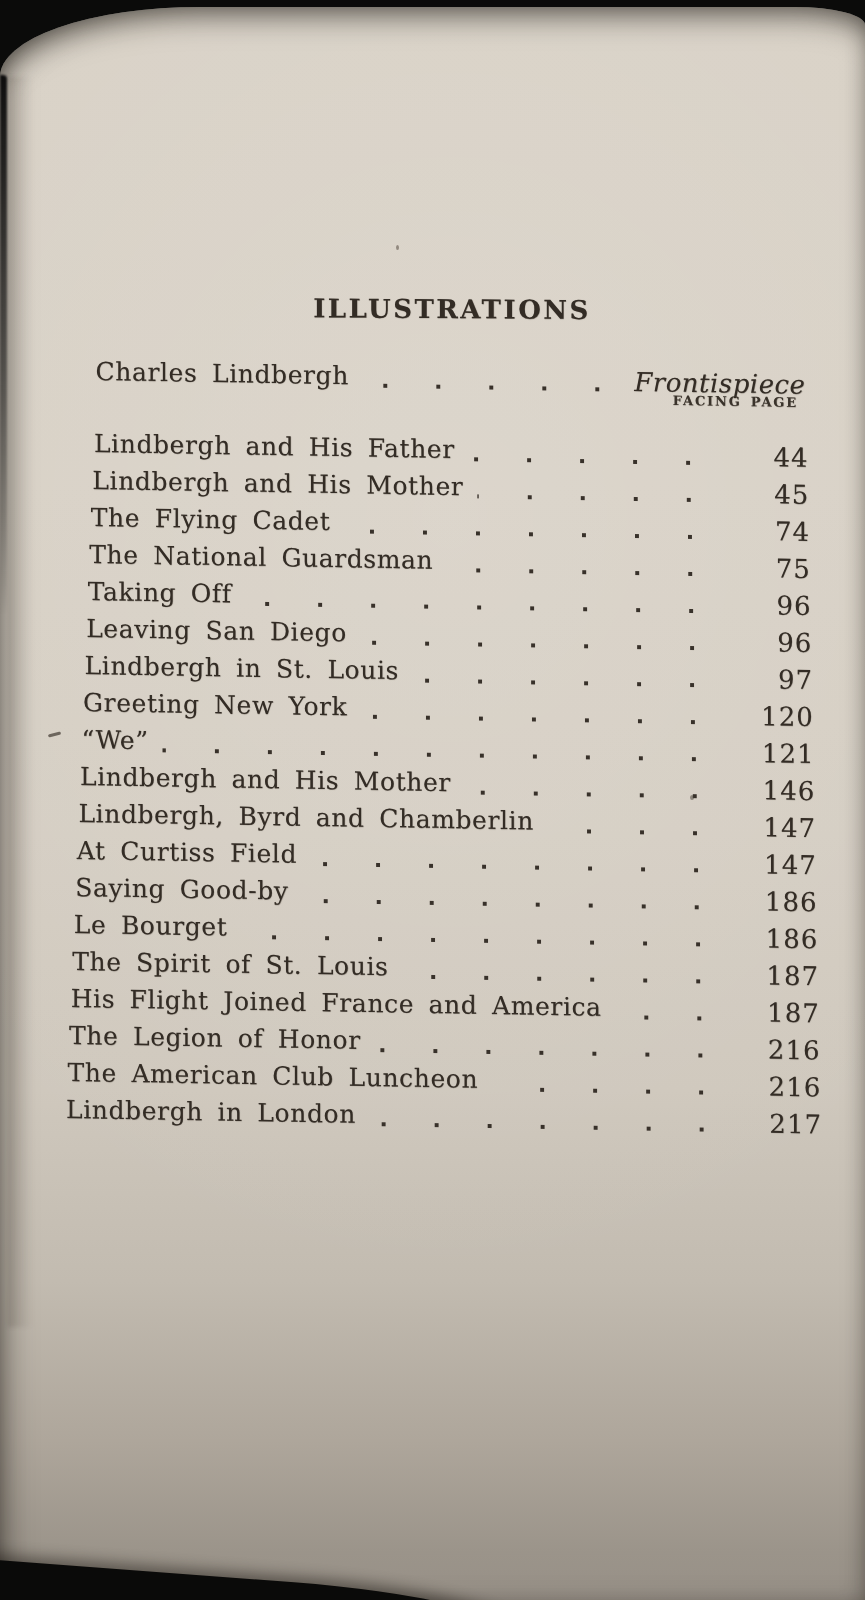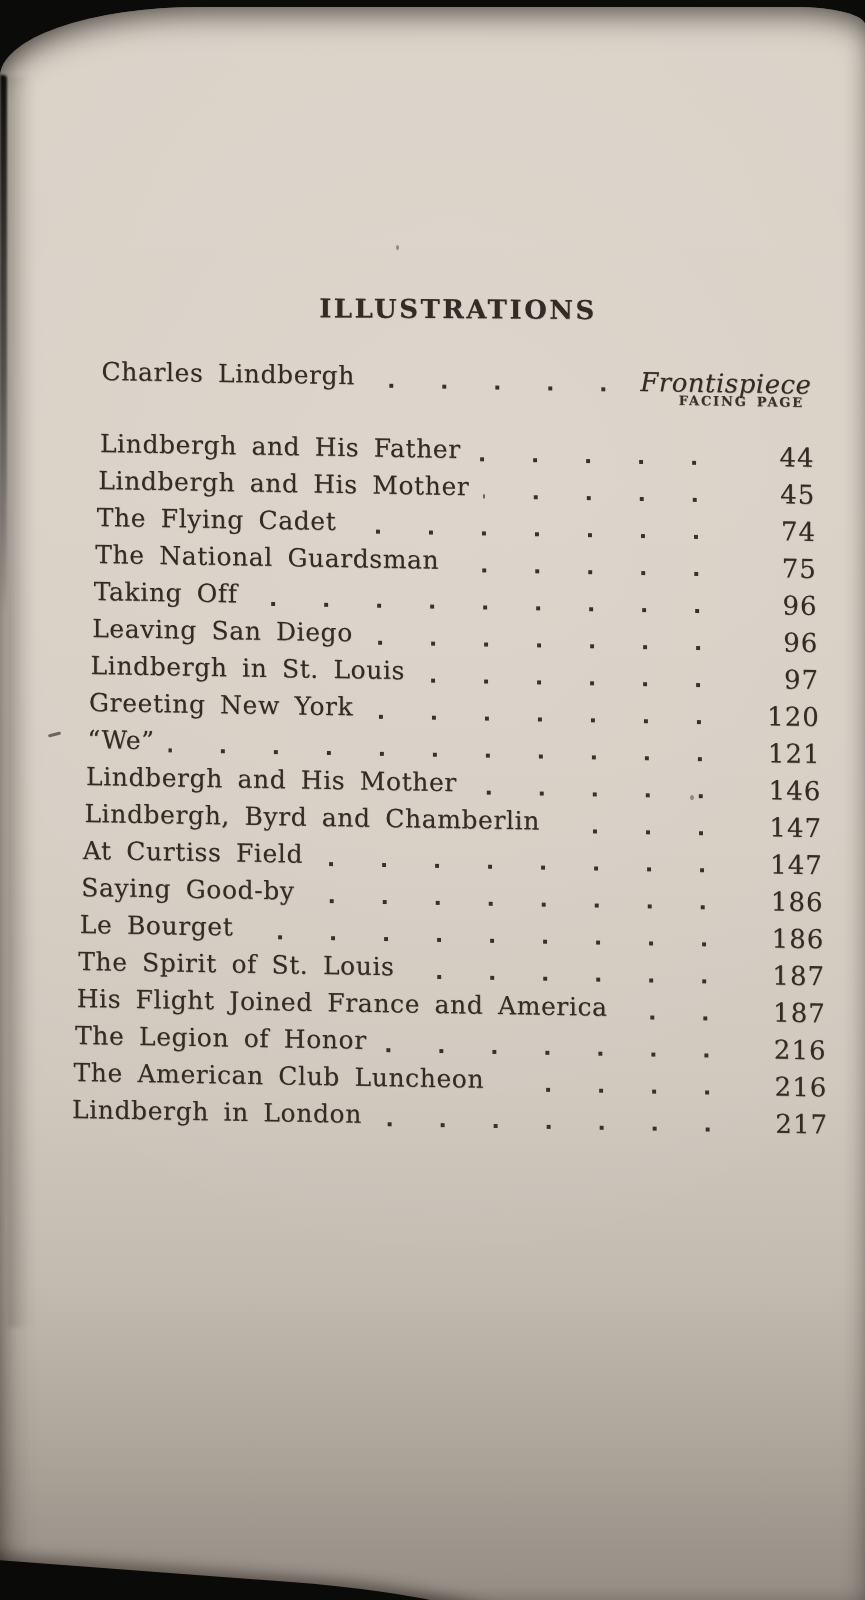--- a/index.html
+++ b/index.html
@@ -38,21 +38,21 @@
     box-shadow:0 -6px 14px rgba(20,16,12,0.45);
   }
   .speck-dash{
     position:absolute;left:48px;top:726px;width:13px;height:3px;
     background:#4a423a;border-radius:2px;transform:rotate(-14deg);opacity:.75;
   }
   .speck-a{position:absolute;left:396px;top:238px;width:3px;height:5px;background:#8a8177;border-radius:50%;opacity:.9;}
   .speck-b{position:absolute;left:690px;top:788px;width:4px;height:5px;background:#463f36;border-radius:50%;opacity:.5;filter:blur(.4px);}
 
   .content{
-    position:absolute;left:103px;top:278px;width:710px;
+    position:absolute;left:97px;top:278px;width:710px;
     color:#332c25;
     text-shadow:0.3px 0.4px 0.7px rgba(50,42,34,0.45);
   }
   .page-title{
     text-align:center;font-size:26px;font-weight:bold;letter-spacing:2.5px;
     line-height:44px;transform:skewY(0.35deg);transform-origin:left center;
     word-spacing:2px;
   }
   .row{
     display:flex;align-items:flex-end;height:37px;line-height:37px;

